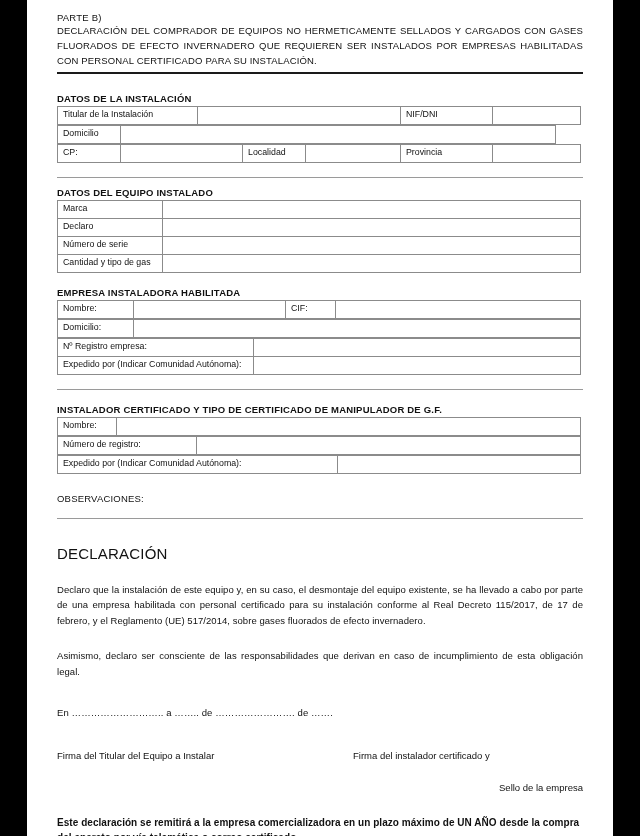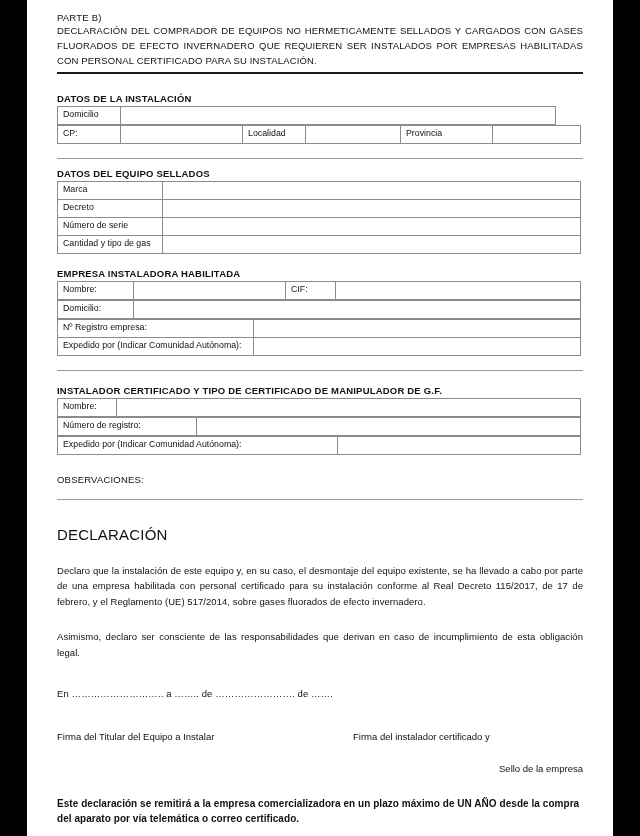--- a/index.html
+++ b/index.html
@@ -142,20 +142,36 @@
     <div class="part-label">PARTE B)</div>
 
     <div class="title-block">DECLARACIÓN DEL COMPRADOR DE EQUIPOS NO HERMETICAMENTE SELLADOS Y CARGADOS CON GASES FLUORADOS DE EFECTO INVERNADERO QUE REQUIEREN SER INSTALADOS POR EMPRESAS HABILITADAS CON PERSONAL CERTIFICADO PARA SU INSTALACIÓN.</div>
     <div class="rule-heavy"></div>
 
     <div class="gap-lg"></div>
 
     <div class="section-head">DATOS DE LA INSTALACIÓN</div>
     <table class="form">
       <colgroup>
+        <col style="width:140px">
+          <col style="width:203px">
+        <col style="width:92px">
+          <col style="width:88px">
+      </colgroup>
+      <tbody>
+        <tr>
+          <td class="tall">Titular de la Instalación</td>
+          <td class="tall blank"></td>
+          <td class="tall">NIF/DNI</td>
+          <td class="tall blank"></td>
+        </tr>
+      </tbody>
+    </table>
+    <table class="form">
+      <colgroup>
         <col style="width:63px">
           <col style="width:435px">
       </colgroup>
       <tbody>
         <tr>
           <td>Domicilio</td>
           <td class="blank"></td>
         </tr>
       </tbody>
     </table>
@@ -177,33 +193,33 @@
           <td>Provincia</td>
           <td class="blank"></td>
         </tr>
       </tbody>
     </table>
 
     <div class="gap-md"></div>
     <div class="rule-light"></div>
     <div class="gap-sm"></div>
 
-    <div class="section-head">DATOS DEL EQUIPO SELLADOS</div>
+    <div class="section-head">DATOS DEL EQUIPO INSTALADO</div>
     <table class="form">
       <colgroup>
           <col style="width:105px">
           <col style="width:418px">
         </colgroup>
       <tbody>
         <tr>
           <td>Marca</td>
           <td class="blank"></td>
         </tr>
         <tr>
-          <td>Decreto</td>
+          <td>Declaro</td>
           <td class="blank"></td>
         </tr>
         <tr>
           <td>Número de serie</td>
           <td class="blank"></td>
         </tr>
         <tr>
           <td class="tall">Cantidad y tipo de gas</td>
           <td class="tall blank"></td>
         </tr>

